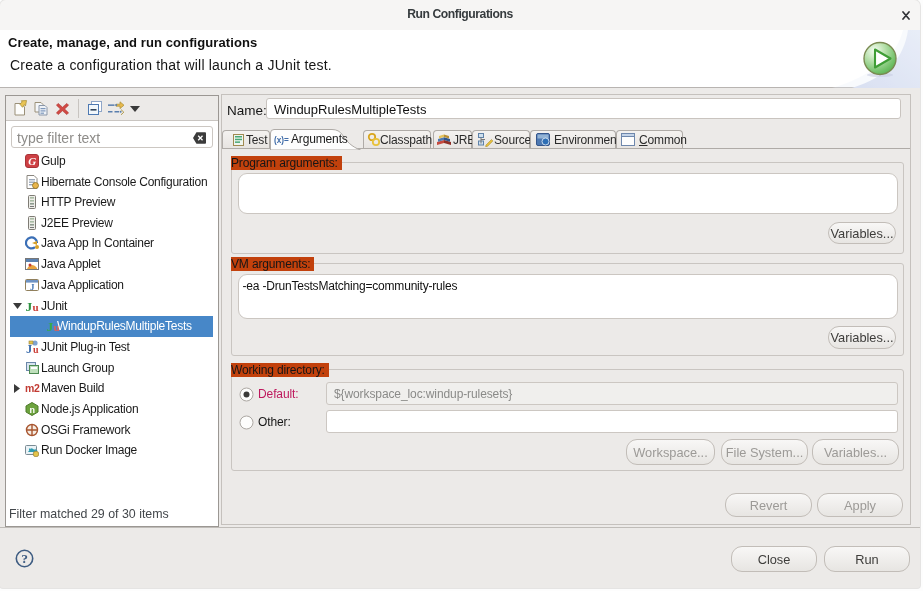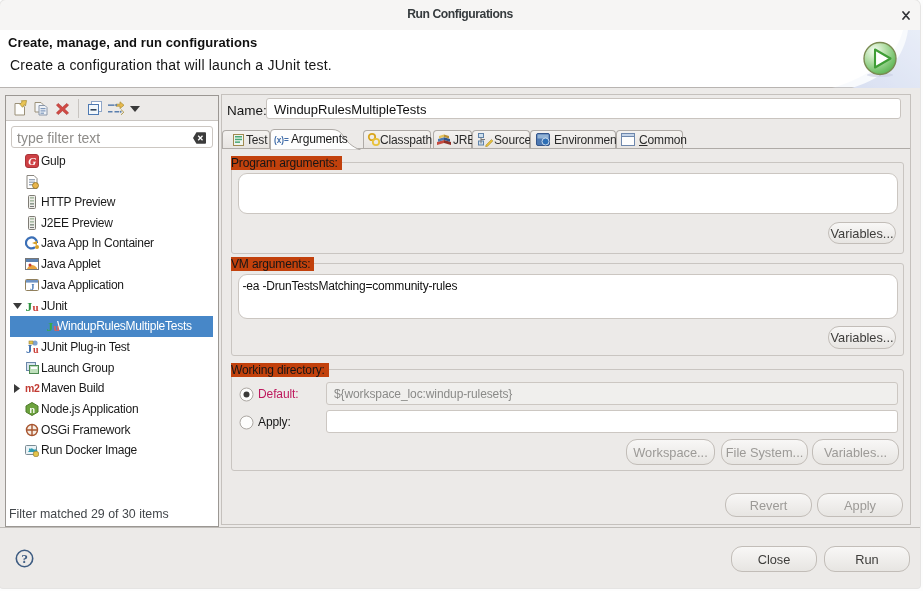--- a/index.html
+++ b/index.html
@@ -143,20 +143,21 @@
           <span class="txt">Gulp</span>
         </div>
     <div class="trow" style="top:21.7px;">
           <svg class="ic" width="14" height="14">
             <path d="M2,0.5 h7 l3,3 v10 h-10 z" fill="#fff" stroke="#8A867F"></path>
             <rect x="4" y="4" width="6" height="1.4" fill="#9AA7B8"></rect>
             <rect x="4" y="6.5" width="6" height="1.4" fill="#9AA7B8"></rect>
             <rect x="4" y="9" width="4" height="1.4" fill="#9AA7B8"></rect>
             <circle cx="10.5" cy="10.5" r="3" fill="#E8B54C" stroke="#90711E" stroke-width="0.8"></circle>
           </svg>
+          <span class="txt">Hibernate Console Configuration</span>
         </div>
     <div class="trow" style="top:42.3px;">
           <svg class="ic" width="14" height="14">
             <rect x="3.5" y="0.5" width="7" height="13" rx="1" fill="#EDEDE8" stroke="#7E7B74"></rect>
             <rect x="5" y="2" width="4" height="1.6" fill="#A9BCA4"></rect>
             <rect x="5" y="5" width="4" height="1.6" fill="#A9BCA4"></rect>
             <rect x="5" y="8" width="4" height="1.6" fill="#8E9B90"></rect>
             <rect x="5" y="11" width="4" height="1" fill="#777"></rect>
           </svg>
           <span class="txt">HTTP Preview</span>
@@ -344,21 +345,21 @@
     <div class="glabel" style="top:268px;">Working directory:</div>
     <svg class="abs" style="left:17px;top:292px;" width="15" height="15">
           <circle cx="7.5" cy="7.5" r="6.5" fill="#FDFDFC" stroke="#ACA8A3"></circle>
           <circle cx="7.5" cy="7.5" r="3" fill="#3A3A38"></circle>
         </svg>
     <div class="abs" style="left:36px;top:292px;font-size:12px;letter-spacing:-0.1px;color:#be185d;">Default:</div>
     <div class="abs" style="left:104px;top:287px;width:572px;height:23px;background:#F0EFED;border:1px solid #CCC7C2;border-radius:3px;font-size:12px;letter-spacing:-0.1px;color:#8A8A88;padding:4px 0 0 7px;">${workspace_loc:windup-rulesets}</div>
     <svg class="abs" style="left:17px;top:319.5px;" width="15" height="15">
           <circle cx="7.5" cy="7.5" r="6.5" fill="#FDFDFC" stroke="#ACA8A3"></circle>
         </svg>
-    <div class="abs" style="left:36px;top:319.5px;font-size:12px;letter-spacing:-0.1px;color:#161616;">Apply:</div>
+    <div class="abs" style="left:36px;top:319.5px;font-size:12px;letter-spacing:-0.1px;color:#161616;">Other:</div>
     <div class="abs" style="left:104px;top:315px;width:572px;height:23px;background:#fff;border:1px solid #CCC7C2;border-radius:3px;"></div>
     <div class="btn dis" style="left:404px;top:344px;width:89px;height:26px;padding-top:5px;">Workspace...</div>
     <div class="btn dis" style="left:499px;top:344px;width:87px;height:26px;padding-top:5px;">File System...</div>
     <div class="btn dis" style="left:590px;top:344px;width:87px;height:26px;padding-top:5px;">Variables...</div>
   </div>
   <div class="btn dis" style="left:503px;top:398px;width:87px;height:24px;padding-top:4px;">Revert</div>
   <div class="btn dis" style="left:595px;top:398px;width:86px;height:24px;padding-top:4px;">Apply</div>
 </div>
 
 <div id="botline"></div>

